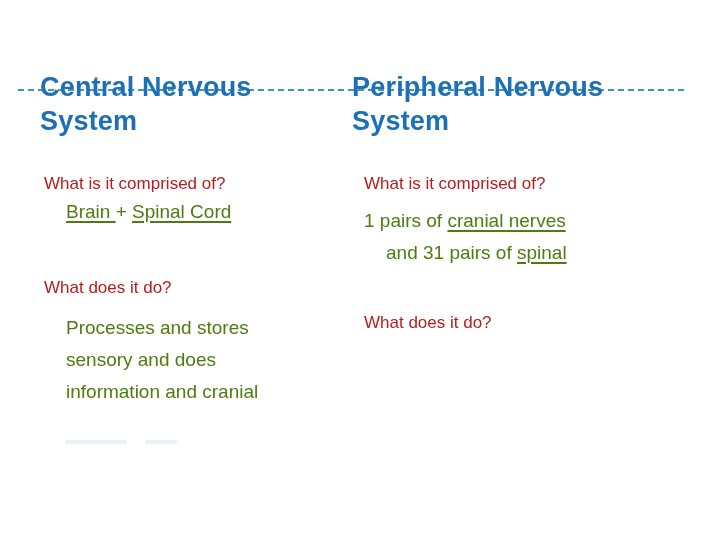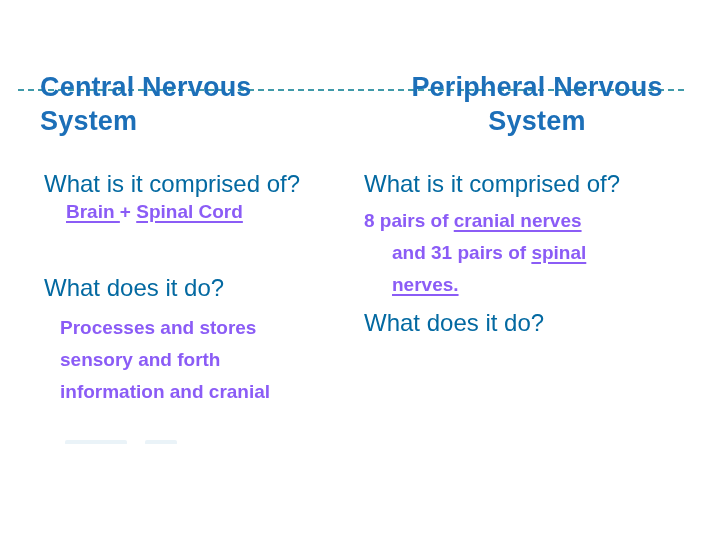--- a/index.html
+++ b/index.html
@@ -20,43 +20,43 @@
   .dash-bottom{left:33px;width:654px;top:499px;}
   .title{
     position:absolute;top:70px;
     color:#1c6fb8;
     font-weight:bold;
     font-size:27px;line-height:34px;
     letter-spacing:.2px;
     z-index:2;
   }
   .title-left{left:40px;width:300px;}
-  .title-right{left:372px;width:330px;text-align:center;}
+  .title-right{left:352px;width:330px;}
   .question{
     position:absolute;
-    color:#0369a1;
-    font-size:24px;line-height:22px;
+    color:#b91c1c;
+    font-size:17px;line-height:22px;
     z-index:2;
   }
   .q-left-1{left:44px;top:173px;}
   .q-left-2{left:44px;top:277px;}
   .q-right-1{left:364px;top:173px;}
   .q-right-2{left:364px;top:312px;}
   .answer{
     position:absolute;
-    color:#8b5cf6;
-    font-weight:bold;
+    color:#4d7c0f;
+    font-weight:normal;
     font-size:19px;line-height:32px;
     z-index:2;
   }
   .a-left-1{left:66px;top:196px;}
-  .a-left-2{left:60px;top:312px;width:300px;}
+  .a-left-2{left:66px;top:312px;width:300px;}
   .a-right-1{left:364px;top:205px;width:330px;}
   .a-right-2{left:364px;top:345px;width:340px;}
-  .hang .line:not(:first-child){margin-left:28px;}
+  .hang .line:not(:first-child){margin-left:22px;}
   .u{
     text-decoration:underline;
     text-decoration-thickness:2px;
     text-underline-offset:3px;
   }
   .ghost{
     position:absolute;height:5px;background:#eaf3f8;border-radius:2px;z-index:0;
   }
   .ghost-1{left:65px;top:440px;width:62px;}
   .ghost-2{left:145px;top:440px;width:32px;}
@@ -84,30 +84,29 @@
   <div class="question q-left-1">What is it comprised of?</div>
 
   <div class="answer a-left-1">
     <span class="u">Brain </span><span>+ </span><span class="u">Spinal Cord</span>
   </div>
 
   <div class="question q-left-2">What does it do?</div>
 
   <div class="answer a-left-2">
     <div class="line">Processes and stores</div>
-    <div class="line">sensory and forth</div>
+    <div class="line">sensory and does</div>
     <div class="line">information and cranial</div>
   </div>
 
   <div class="question q-right-1">What is it comprised of?</div>
 
   <div class="answer a-right-1 hang">
-    <div class="line"><span>8 pairs of </span><span class="u">cranial nerves</span><span></span></div>
+    <div class="line"><span>1 pairs of </span><span class="u">cranial nerves</span><span></span></div>
     <div class="line"><span>and 31 pairs of </span><span class="u">spinal</span><span></span></div>
-    <div class="line"><span></span><span class="u">nerves.</span><span></span></div>
   </div>
 
   <div class="question q-right-2">What does it do?</div>
 
 
   <div class="ghost ghost-1"></div>
   <div class="ghost ghost-2"></div>
 
   <div class="footer-arrow"></div>
 

